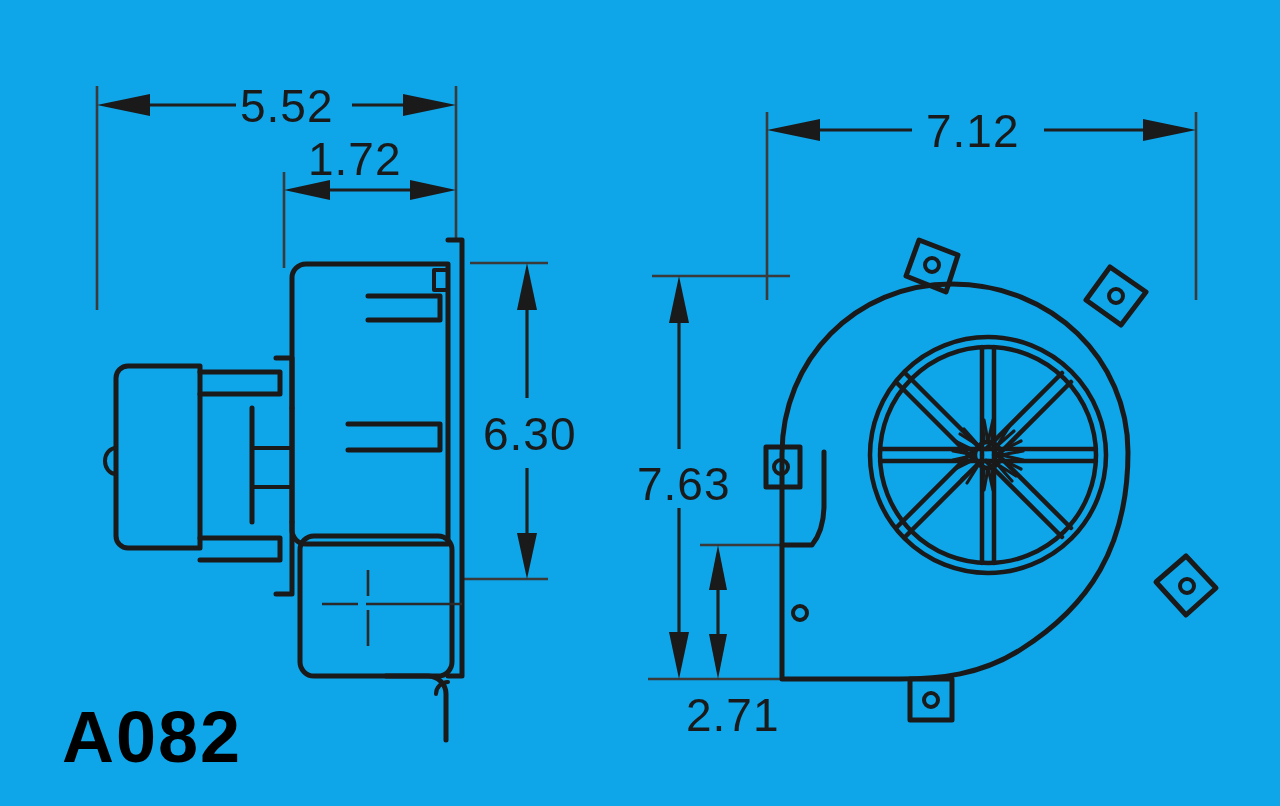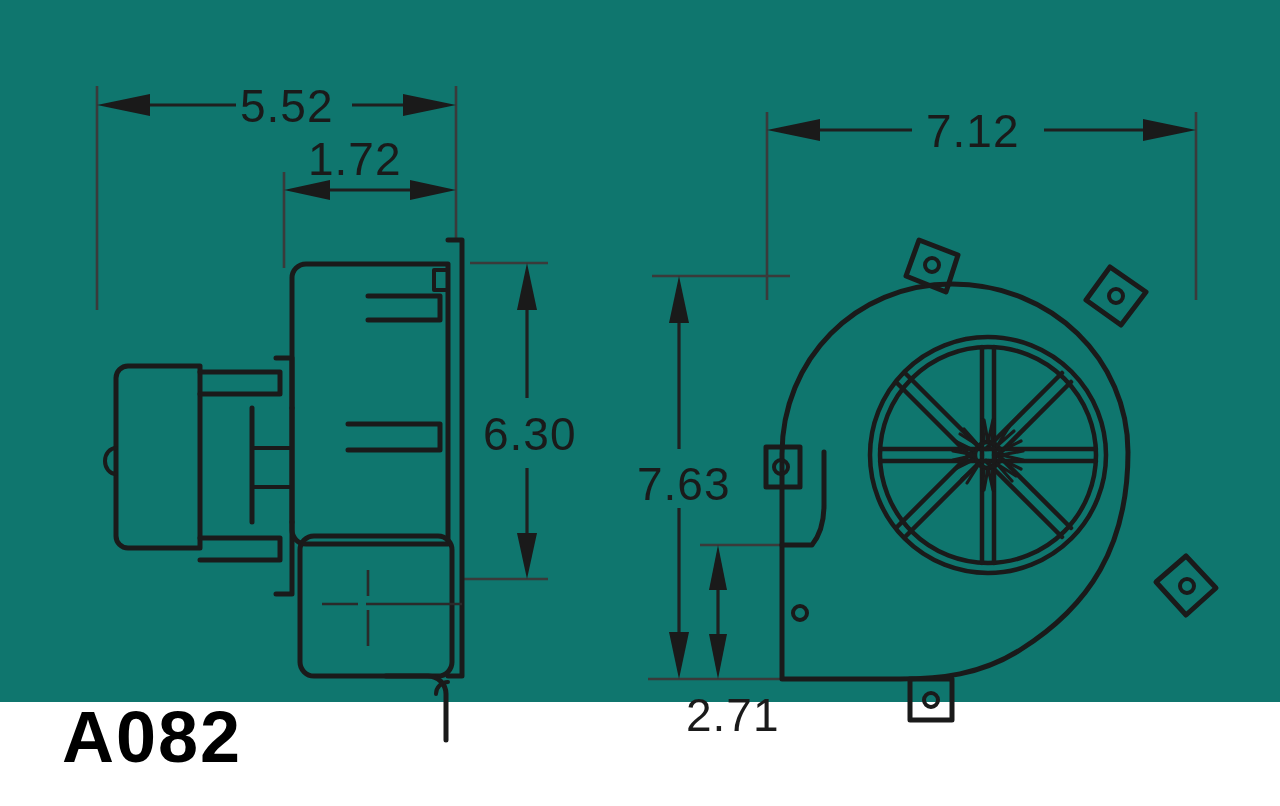--- a/index.html
+++ b/index.html
@@ -9,22 +9,22 @@
   }
   body {
     width: 1280px;
     height: 806px;
     overflow: hidden;
     font-family: "Liberation Sans", sans-serif;
   }
   #drawing-root {
     position: relative;
     width: 1280px;
-    height: 702px;
-    background: #0f766e;
+    height: 806px;
+    background: #0ea5e9;
   }
   svg#blueprint {
     display: block;
     width: 1280px;
     height: 806px;
   }
   .dim-text {
     font-family: "Liberation Sans", sans-serif;
     font-size: 46px;
     fill: #1a1a1a;

